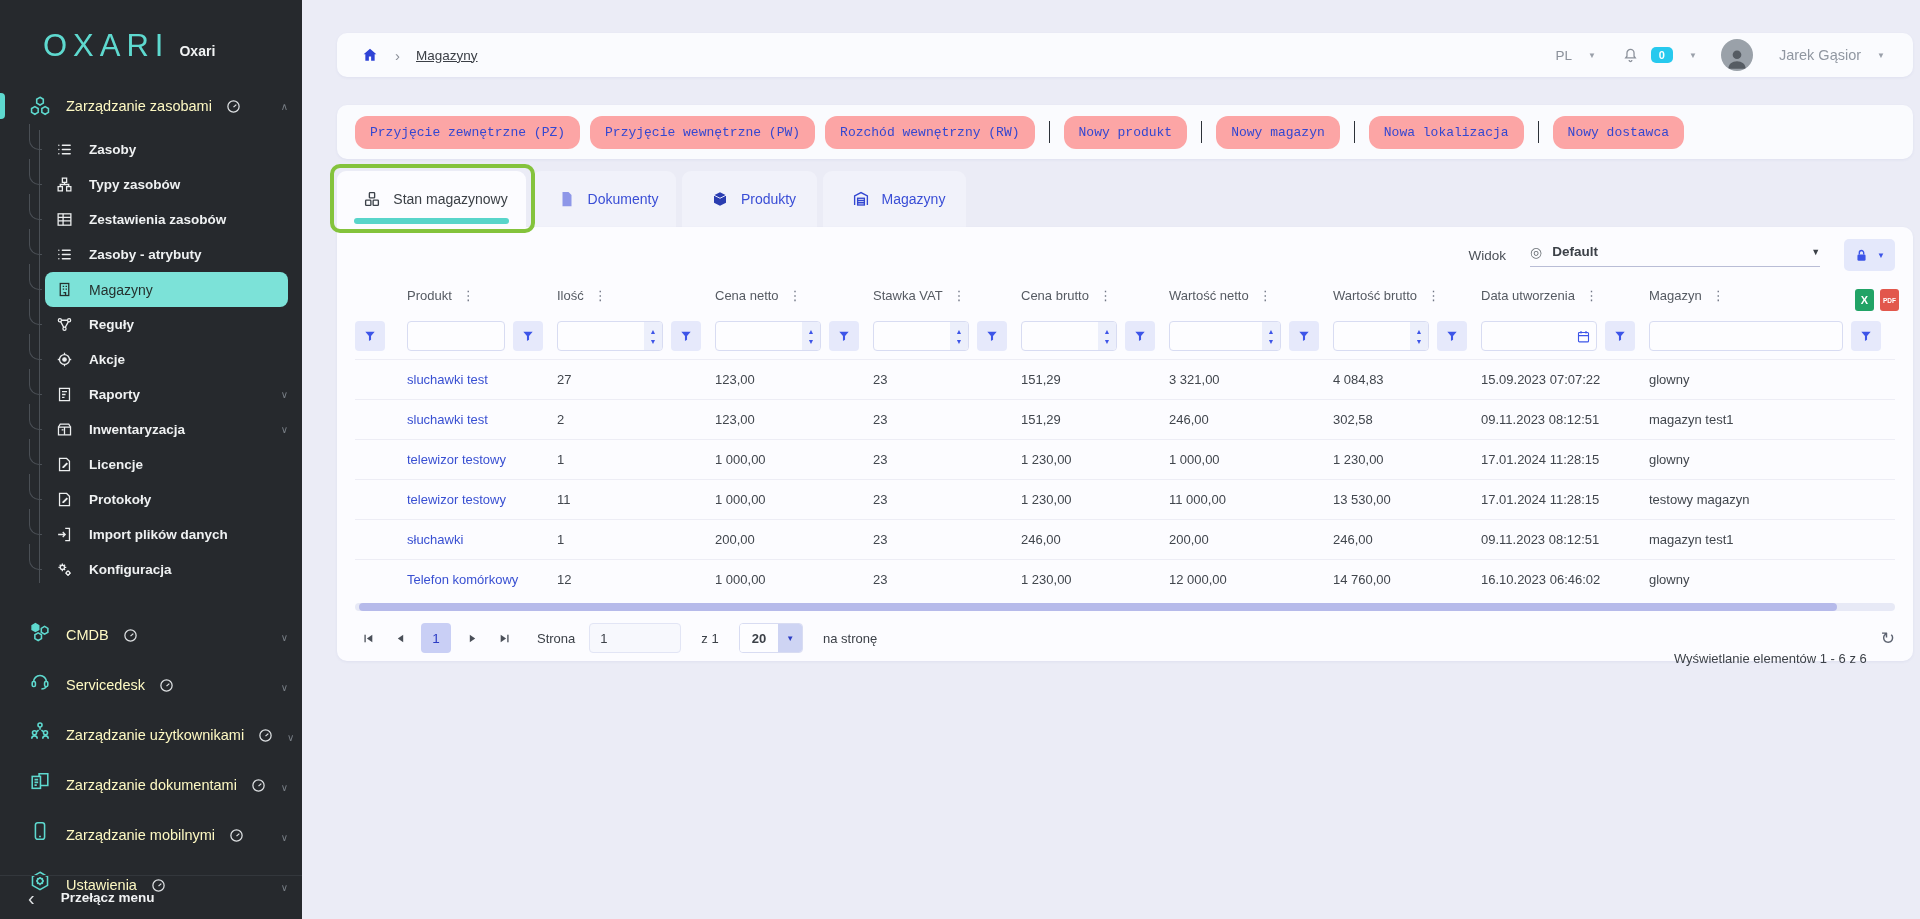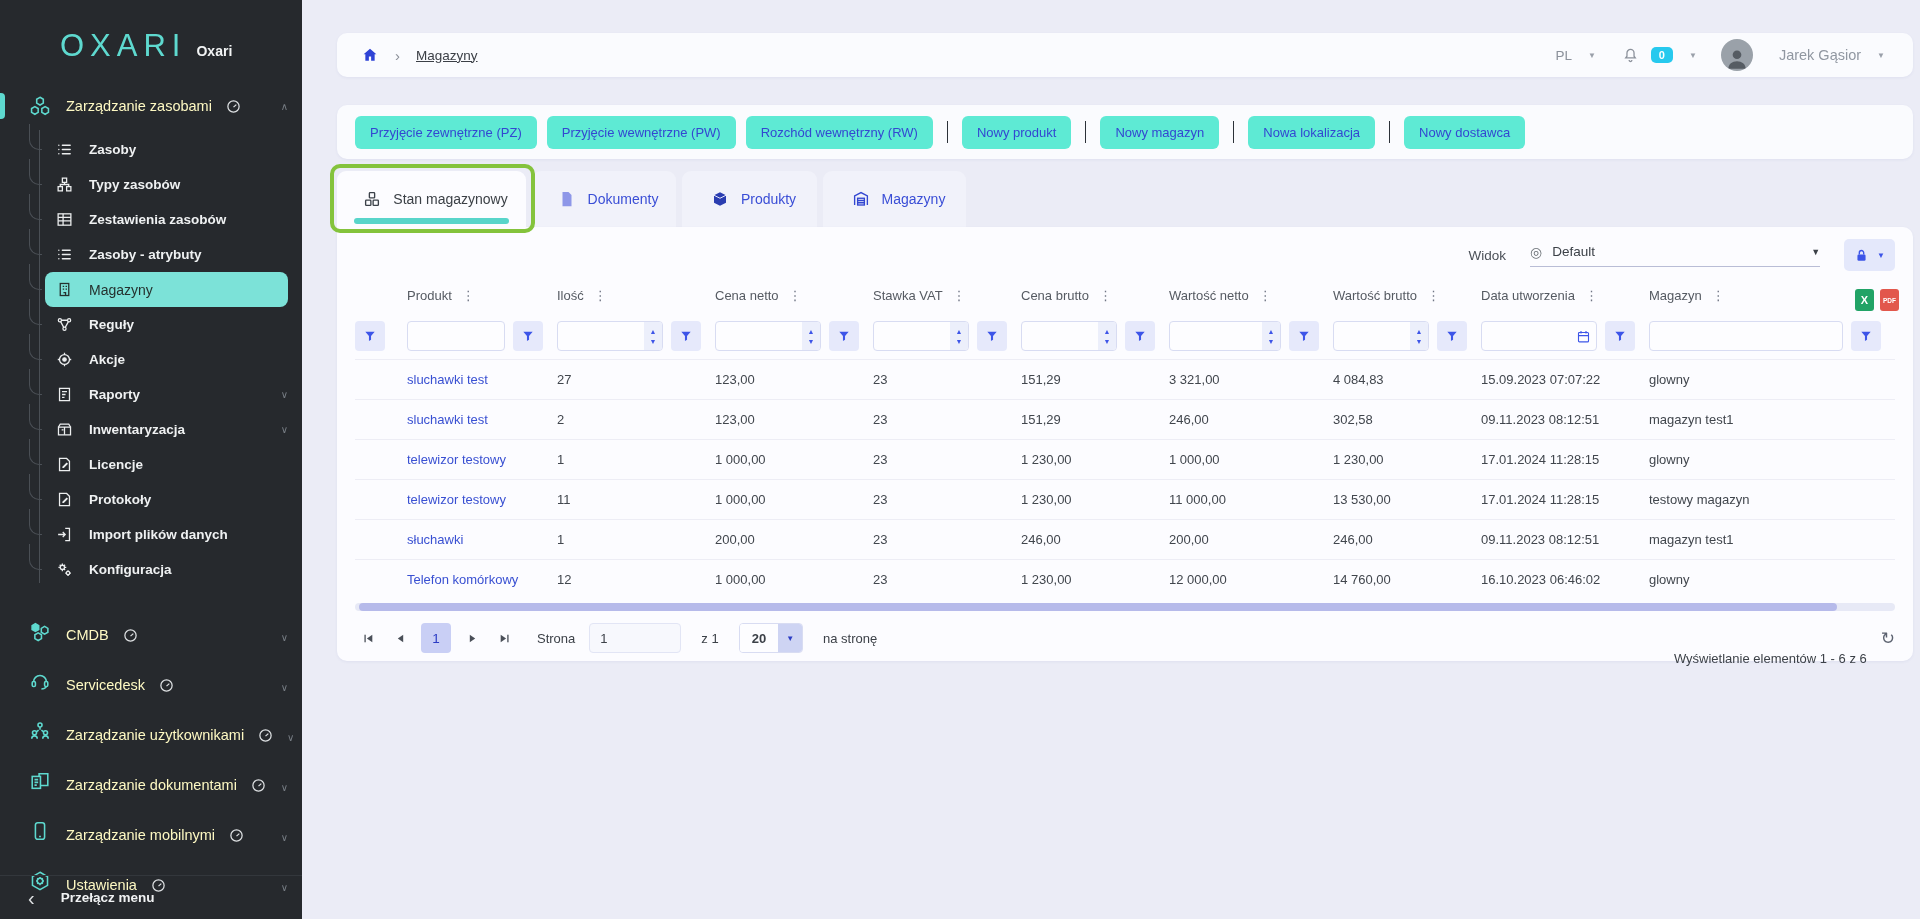--- a/index.html
+++ b/index.html
@@ -2,21 +2,21 @@
 <html><head>
 <meta charset="utf-8">
 <style>
   * { margin:0; padding:0; box-sizing:border-box; }
   html,body { width:1920px; height:919px; }
   body { font-family:"Liberation Sans", sans-serif; background:#ebecf6; overflow:hidden; }
   .app { display:flex; width:1920px; height:919px; }
 
   
   .sidebar { position:relative; width:302px; min-width:302px; height:919px; background:#26292d; color:#e9ebed; z-index:5; }
-  .logo-row { display:flex; align-items:baseline; gap:10px; padding:28px 0 20px 60px; cursor:pointer; }
+  .logo-row { display:flex; align-items:baseline; gap:10px; padding:28px 0 20px 43px; cursor:pointer; }
   .logo-main { color:#5ed9cf; font-size:31px; font-weight:300; letter-spacing:6px; }
   .logo-sub { color:#f2f4f5; font-size:14px; font-weight:bold; }
   .section { position:relative; display:flex; align-items:center; gap:14px; height:44px; padding:0 14px 0 28px; cursor:pointer; }
   .section.tall { height:50px;align-items:flex-end; }
   .edge-pill { position:absolute; left:0; top:9px; width:5px; height:26px; background:#5ed9cf; border-radius:0 4px 4px 0; }
   .icon-teal { color:#5ed9cf; width:24px; height:24px; flex:0 0 24px; display:flex; align-items:center; justify-content:center; }
   .icon-teal svg { width:22px; height:22px; }
   .sec-label { font-size:14.5px; font-weight:normal; color:#fef9c3; white-space:nowrap; }
   .gauge { color:#dfe2e4; display:flex; align-items:center; }
   .gauge svg { width:15px; height:15px; }
@@ -50,41 +50,41 @@
   .caret { font-size:8px; color:#9aa0aa; margin:0 6px; }
   .bell { display:flex; margin-left:10px; cursor:pointer; }
   .bell svg { width:17px; height:17px; }
   .badge { background:#27c9ee; color:#fff; font-size:11px; font-weight:bold; border-radius:5px; padding:2px 8px; margin-left:2px; }
   .avatar { width:32px; height:32px; border-radius:50%; background:#9aa1a9; overflow:hidden; display:flex; align-items:flex-end; justify-content:center; margin-left:8px; }
   .avatar svg { width:26px; height:26px; }
   .user-name { font-size:14.5px; color:#9097a1; margin-left:16px; cursor:pointer; }
 
   
   .actionbar { display:flex; align-items:center; gap:10px; height:54px; margin-top:28px; padding:0 18px; }
-  .pill { background:#5eead4; color:#3347d1; border:none; font-family:Liberation Sans, sans-serif; font-size:13px; padding:9px 15px; border-radius:6px; cursor:pointer; white-space:nowrap; }
+  .pill { background:#fca5a5; color:#3347d1; border:none; font-family:Liberation Mono, monospace; font-size:13px; padding:9px 15px; border-radius:12px; cursor:pointer; white-space:nowrap; }
   .vsep { width:1px; height:22px; background:#2c3138; margin:0 4px; }
 
   
   .tabs { display:flex; gap:6px; margin-top:12px; padding-left:-12px; position:relative; }
   .tab { position:relative; display:flex; align-items:center; justify-content:center; gap:12px; height:56px; background:#f1f2fa; border-radius:9px 9px 0 0; cursor:pointer;padding-left:8px; }
   .tab .tlabel { font-size:14px; color:#3a4ed6; white-space:nowrap; }
   .tab-active { background:#fcfcff; z-index:3; }
   .tab-active .tlabel { color:#3b4046; }
   .teal-bar { position:absolute; bottom:3px; left:9%; width:82%; height:6px; border-radius:3px; background:#58d5ca; }
   .green-annotation { position:absolute; left:-7px; top:-7px; right:-9px; bottom:-6px; border:4px solid #84c33c; border-radius:10px; pointer-events:none; z-index:6; }
   .ticon { display:flex; }
   .ticon svg { width:18px; height:18px; }
 
   
   .table-card { position:relative; margin-top:0; border-radius:0 10px 10px 10px; background:#fcfcff; padding:0 18px; }
   .view-bar { display:flex; align-items:center; justify-content:flex-end; height:50px; gap:24px; padding-top:6px; }
   .view-label { font-size:13.5px; color:#4b5058; }
   .view-select { display:flex; align-items:center; gap:10px; width:290px; border-bottom:1px solid #b9bdd6; padding-bottom:6px; cursor:pointer; }
   .eye { color:#6a7076; font-size:14px; }
-  .view-value { font-size:13.5px; color:#3c4148; flex:1; }
+  .view-value { font-size:13.5px; color:#3c4148; flex:1;font-weight:bold; }
   .view-caret { font-size:9px; color:#3c4148; }
   .lock-btn { display:flex; align-items:center; gap:8px; background:#e4e8fb; border:none; border-radius:5px; height:32px; padding:0 10px; cursor:pointer; }
   .lock-btn svg { width:15px; height:15px; }
   .lock-caret { font-size:8px; color:#3d55e8; }
 
   .cols { display:grid; grid-template-columns:52px 150px 158px 158px 148px 148px 164px 148px 168px 1fr; align-items:center; }
   .hdr-row { height:36px; }
   .hdr-cell { display:flex; align-items:center; gap:10px; font-size:13px; color:#555a62; }
   .kebab { color:#6f7584; font-size:13px; letter-spacing:0; cursor:pointer; }
   .filter-row { height:46px; }

